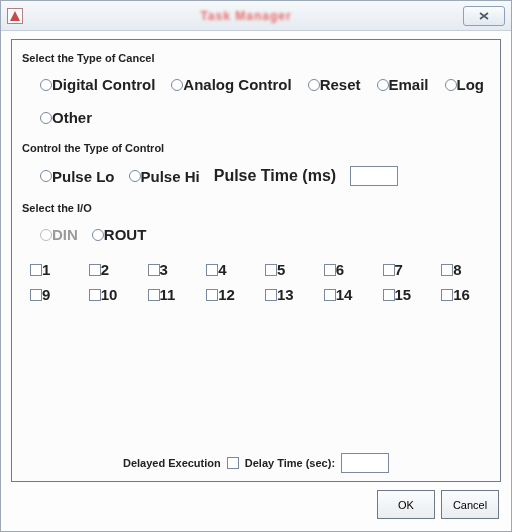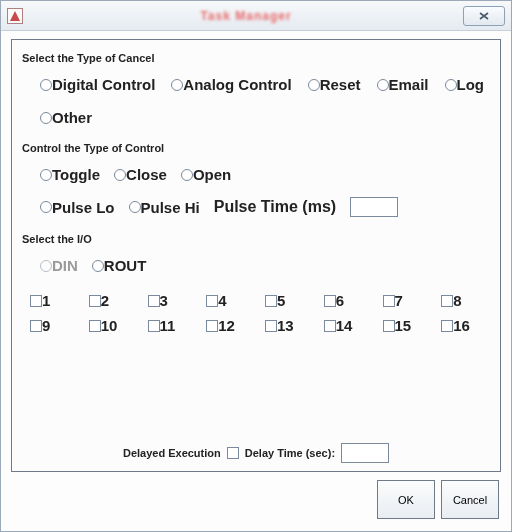--- a/index.html
+++ b/index.html
@@ -131,21 +131,21 @@
   }
   .footer-row .label { font-weight: bold; }
   .button-row {
     display: flex;
     justify-content: flex-end;
     gap: 6px;
     padding: 8px 2px 2px 2px;
   }
   .btn {
     min-width: 58px;
-    height: 39px;
+    height: 29px;
     border: 1px solid #6f7a88;
     background: linear-gradient(#fbfcfd, #e9edf1);
     font: inherit;
     font-size: 11px;
     padding: 0 10px;
     cursor: default;
   }
 </style>
 </head>
 <body>
@@ -191,34 +191,20 @@
             <span class="radio"></span>
             <span>Log</span>
           </label>
         <label class="radio-item">
             <span class="radio"></span>
             <span>Other</span>
           </label>
       </div>
 
       <div class="section-label">Control the Type of Control</div>
-      <div class="radio-row tight">
-        <label class="radio-item">
-            <span class="radio"></span>
-            <span>Toggle</span>
-          </label>
-        <label class="radio-item">
-            <span class="radio"></span>
-            <span>Close</span>
-          </label>
-        <label class="radio-item">
-            <span class="radio"></span>
-            <span>Open</span>
-          </label>
-      </div>
       <div class="radio-row tight" style="align-items:center;">
         <label class="radio-item">
             <span class="radio"></span>
             <span>Pulse Lo</span>
           </label>
         <label class="radio-item">
             <span class="radio"></span>
             <span>Pulse Hi</span>
           </label>
         <span class="pulse-time-label">Pulse Time (ms)</span>

